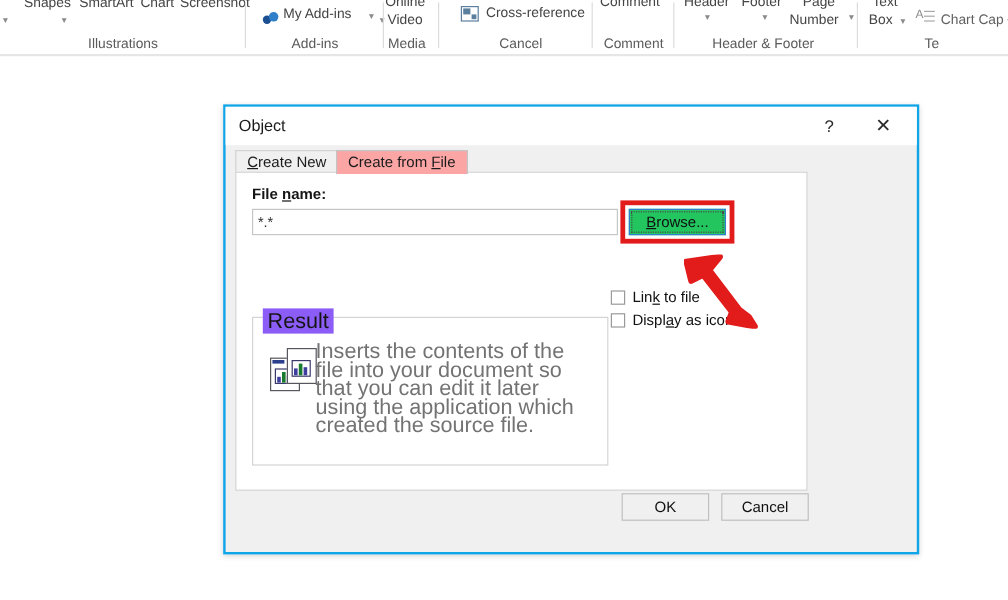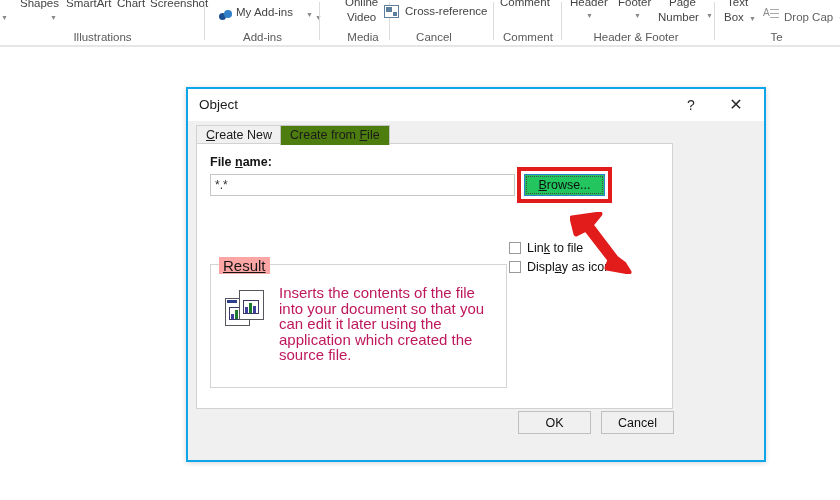--- a/index.html
+++ b/index.html
@@ -162,21 +162,21 @@
     padding: 0 9px;
     font-size: 12.5px;
     color: #1b1b1b;
     line-height: 19px;
     background: #f0f0f0;
     border: 1px solid #d2d2d2;
     border-bottom: none;
     white-space: nowrap;
   }
   .tab.selected {
-    background: #4d7c0f;
+    background: #fca5a5;
     border-color: #c4c4c4;
     z-index: 3;
     height: 20px;
   }
   #tabpanel {
     position: absolute;
     left: 8px; top: 54px;
     width: 477px; height: 266px;
     background: #ffffff;
     border: 1px solid #d2d2d2;
@@ -255,25 +255,24 @@
   
   #result-group {
     position: absolute;
     left: 13px; top: 120px;
     width: 297px; height: 124px;
     border: 1px solid #d4d4d4;
   }
   #result-legend {
     position: absolute;
     left: 8px; top: -8px;
-    background: #fca5a5;
+    background: #8b5cf6;
     padding: 0 4px;
-    font-size: 15px;
+    font-size: 18px;
     color: #151515;
-    text-decoration: underline;
   }
   #result-icon {
     position: absolute;
     left: 14px; top: 25px;
     width: 42px; height: 38px;
   }
   .doc-page {
     position: absolute;
     background: #ffffff;
     border: 1.2px solid #56565c;
@@ -290,25 +289,25 @@
     display: block;
   }
   .doc-page .titlebar-mini {
     position: absolute;
     left: 1px; top: 1px;
     height: 2.5px;
     background: #2b3f8c;
   }
   #result-text {
     position: absolute;
-    left: 68px; top: 20px;
+    left: 52px; top: 20px;
     width: 218px;
-    font-size: 15px;
+    font-size: 18px;
     line-height: 15.5px;
-    color: #be185d;
+    color: #737373;
   }
 
   
   .dlgbtn {
     position: absolute;
     top: 322px;
     width: 73px; height: 23px;
     background: #f0f0f0;
     border: 1px solid #c0c0c0;
     font-size: 12.5px;
@@ -350,21 +349,21 @@
       <div class="addin-glyph" style="left:14px; top:10px;">
         <i style="left:0; top:3px; width:7px; height:7px; background:#1b4f91;"></i>
         <i style="left:5px; top:0px; width:8px; height:8px; background:#2f80c8;"></i>
       </div>
       <div class="rcmd rcmd-dark" style="left:31px; top:6px;">My Add-ins</div>
       <div class="mini-caret" style="left:101px; top:11px;">▼</div>
       <div class="rgroup-title">Add-ins</div>
       <div class="rgroup-sep" style="left:114px;"></div>
     </div>
 
-    <div class="rgroup" style="left:336px; width:54px;">
+    <div class="rgroup" style="left:312px; width:54px;">
       <div class="rcmd rcmd-dark" style="left:9px; top:-4px;">Online</div>
       <div class="rcmd rcmd-dark" style="left:11px; top:11px;">Video</div>
       <div class="rgroup-title">Media</div>
       <div class="rgroup-sep" style="left:53px;"></div>
     </div>
 
     <div class="rgroup" style="left:374px; width:120px;">
       <div class="xref-glyph" style="left:10px; top:5px;"></div>
       <div class="rcmd rcmd-dark" style="left:31px; top:5px;">Cross-reference</div>
       <div class="rgroup-title">Cancel</div>
@@ -392,21 +391,21 @@
     <div class="rgroup" style="left:715px; width:125px;">
       <div class="rcmd rcmd-dark" style="left:12px; top:-4px;">Text</div>
       <div class="rcmd rcmd-dark" style="left:9px; top:11px;">Box</div>
       <div class="mini-caret" style="left:34px; top:15px;">▼</div>
       <div class="dropcap-glyph" style="left:48px; top:8px;">
         <span>A</span>
         <i style="top:1px;"></i>
         <i style="top:5px;"></i>
         <i style="top:9px;"></i>
       </div>
-      <div class="rcmd" style="left:69px; top:11px;">Drop Cap</div>
+      <div class="rcmd" style="left:69px; top:11px;">Chart Cap</div>
       <div class="mini-caret" style="left:123px; top:15px;">▼</div>
       <div class="rgroup-title" style="text-align:center; padding-right:2px;">Te</div>
     </div>
 
     <div id="ribbon-bottom-rule"></div>
   </div>
 
   <div id="dialog">
 
     <div id="titlebar">

